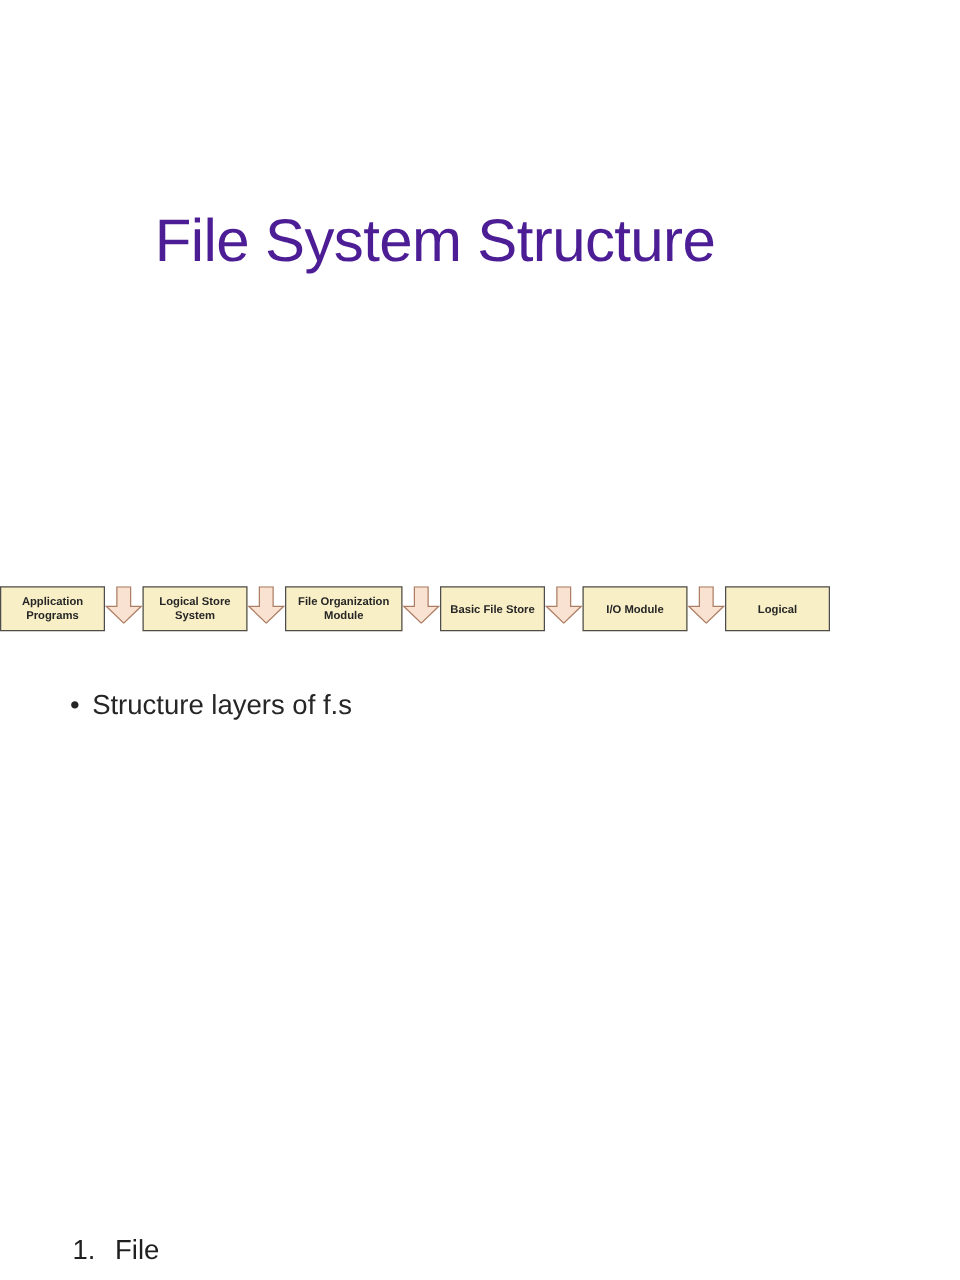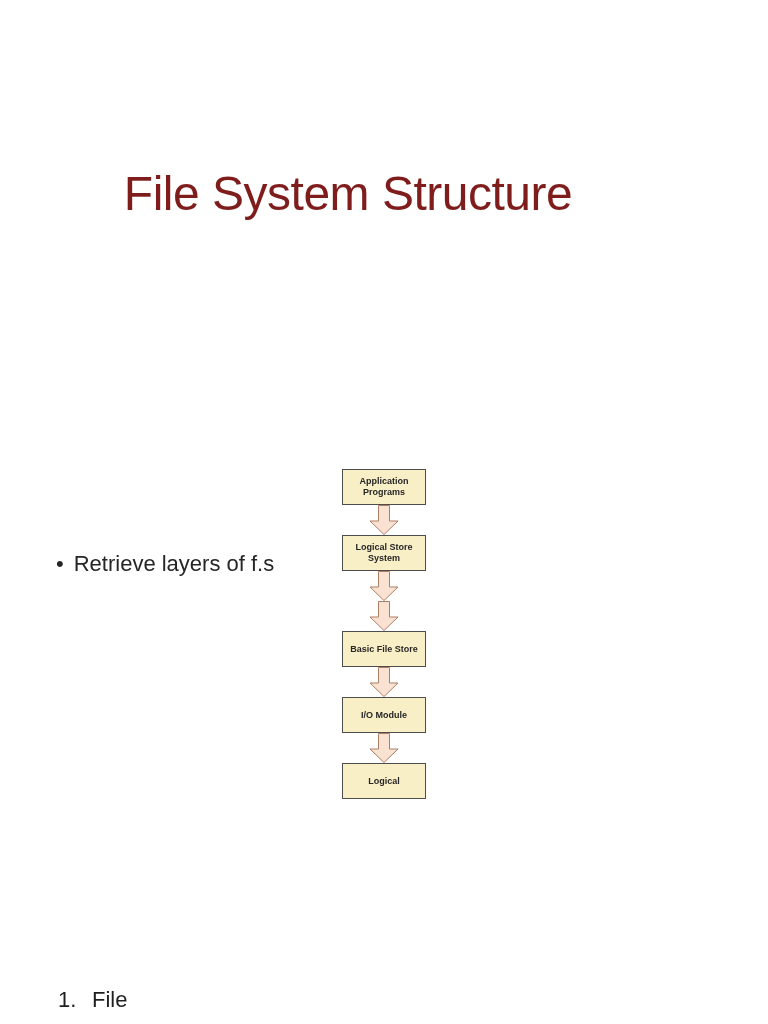--- a/index.html
+++ b/index.html
@@ -19,21 +19,21 @@
     overflow: hidden;
   }
   .slide-title {
     position: absolute;
     top: 170px;
     left: 26px;
     width: 644px;
     text-align: center;
     font-size: 48px;
     font-weight: 400;
-    color: #7f1d1d;
+    color: #4c1d95;
     line-height: 1;
     letter-spacing: -0.5px;
     white-space: nowrap;
   }
   .bullet-item {
     position: absolute;
     top: 551px;
     left: 56px;
     font-size: 22px;
     color: #262626;
@@ -44,22 +44,22 @@
   .bullet-marker {
     font-size: 22px;
     margin-right: 10px;
   }
   .layer-diagram {
     position: absolute;
     top: 469px;
     left: 0;
     width: 768px;
     display: flex;
-    flex-direction: column;
-    align-items: center;
+    flex-direction: row;
+    align-items: flex-start;
   }
   .layer-box {
     box-sizing: border-box;
     width: 84px;
     height: 36px;
     background: var(--box-fill, #f9efc7);
     border: 1px solid var(--box-border, #4d4d4d);
     color: var(--box-text, #262626);
     font-size: 9px;
     font-weight: bold;
@@ -101,37 +101,38 @@
 </style>
 </head>
 <body>
 
 <div class="slide">
 
   <div class="slide-title">File System Structure</div>
 
   <div class="bullet-item">
     <span class="bullet-marker">•</span>
-    <span>Retrieve layers of f.s</span>
+    <span>Structure layers of f.s</span>
   </div>
 
   <div class="layer-diagram">
 
     <div class="layer-box">Application Programs</div>
 
     <svg class="down-arrow" viewBox="0 0 30 30">
       <polygon points="9.5,0.5 20.5,0.5 20.5,16 29,16 15,29.5 1,16 9.5,16"></polygon>
     </svg>
 
     <div class="layer-box">Logical Store System</div>
 
     <svg class="down-arrow" viewBox="0 0 30 30">
       <polygon points="9.5,0.5 20.5,0.5 20.5,16 29,16 15,29.5 1,16 9.5,16"></polygon>
     </svg>
 
+    <div class="layer-box wide">File Organization Module</div>
 
     <svg class="down-arrow" viewBox="0 0 30 30">
       <polygon points="9.5,0.5 20.5,0.5 20.5,16 29,16 15,29.5 1,16 9.5,16"></polygon>
     </svg>
 
     <div class="layer-box">Basic File Store</div>
 
     <svg class="down-arrow" viewBox="0 0 30 30">
       <polygon points="9.5,0.5 20.5,0.5 20.5,16 29,16 15,29.5 1,16 9.5,16"></polygon>
     </svg>

